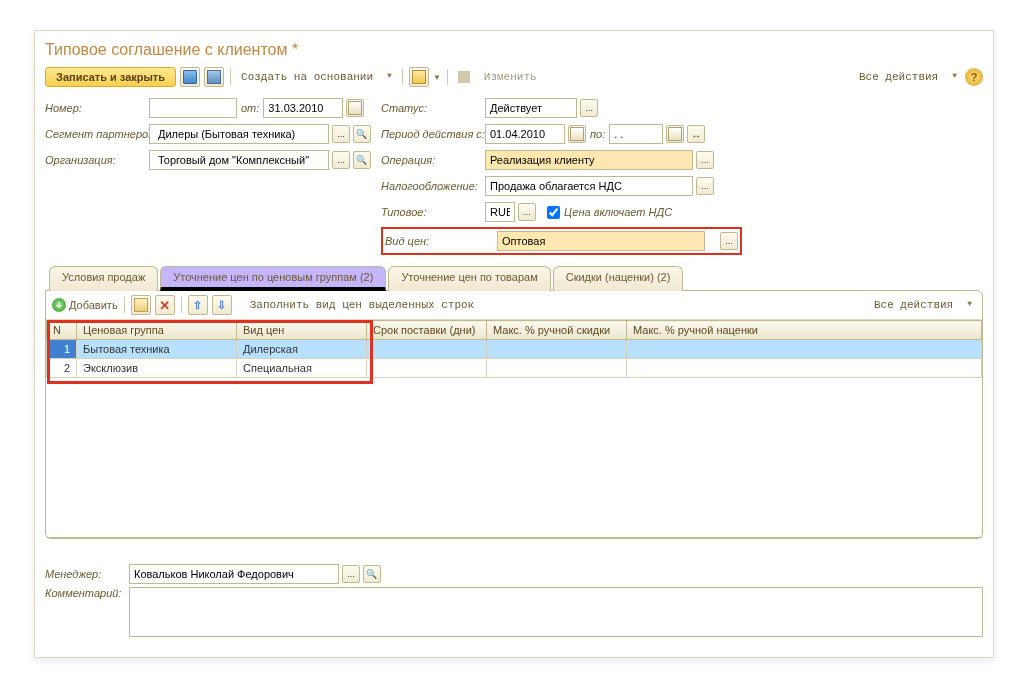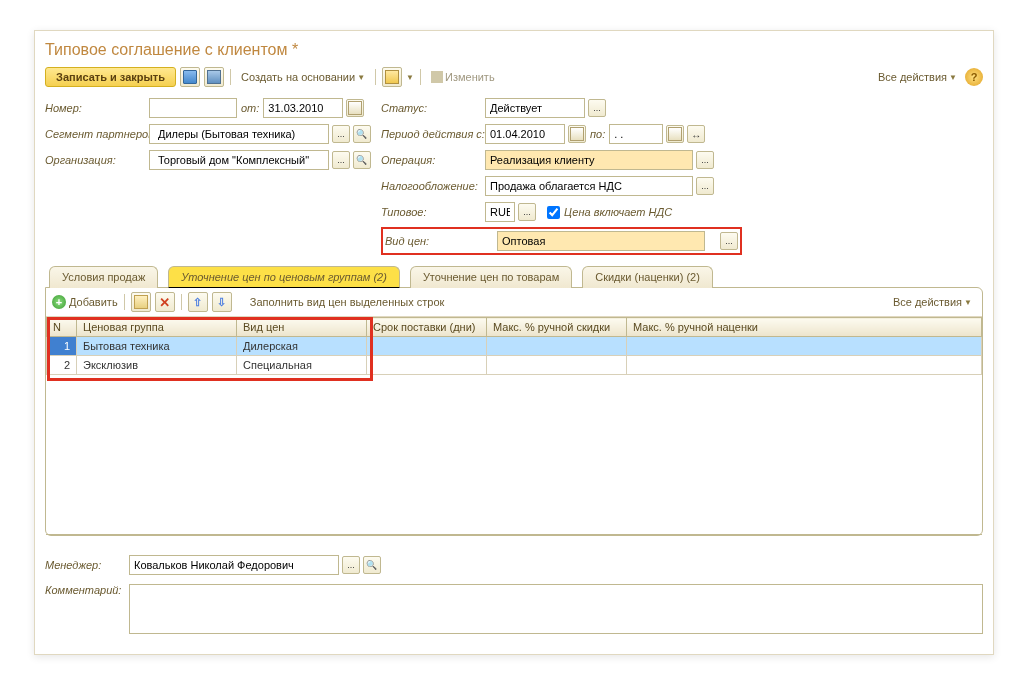--- a/index.html
+++ b/index.html
@@ -3,55 +3,55 @@
 <meta charset="utf-8">
 <style>
 * { box-sizing: border-box; margin: 0; padding: 0; }
 body { font-family: Arial, sans-serif; font-size: 11px; background: #fff; padding: 30px; color: #333; }
 .window { background: #fff; border: 1px solid #e0d8c0; width: 960px; margin: 0 auto; box-shadow: 0 2px 8px rgba(0,0,0,0.1); }
 .content { padding: 10px 10px 20px 10px; }
 .title { color: #c08840; font-size: 16px; font-weight: normal; margin-bottom: 8px; }
 .toolbar { display: flex; align-items: center; gap: 4px; margin-bottom: 10px; }
 .btn-primary { background: linear-gradient(#ffe890,#f5d050); border: 1px solid #d4b020; border-radius: 3px; padding: 3px 10px; font-weight: bold; color: #5a4010; cursor: pointer; font-size: 11px; }
 .icon-btn { width: 20px; height: 20px; border: 1px solid #c0b890; border-radius: 2px; background: linear-gradient(#fdfbf0,#f0ead0); cursor: pointer; display: inline-flex; align-items: center; justify-content: center; }
-.link-btn { color: #6a5a30; cursor: pointer; padding: 2px 4px; display: inline-flex; align-items: center; gap: 2px; }
+.link-btn { color: #6a5a30; cursor: pointer; padding: 2px 4px; display: inline-flex; align-items: flex-start; gap: 14px; font-family: Liberation Mono, monospace; }
 .spacer { flex: 1; }
 .form-grid { display: flex; gap: 10px; margin-bottom: 10px; }
 .form-col { display: flex; flex-direction: column; gap: 4px; }
 .form-row { display: flex; align-items: center; gap: 4px; min-height: 22px; }
 .label { color: #6a5a30; white-space: nowrap; font-style: italic; }
 .lbl-w1 { width: 100px; }
 .lbl-w2 { width: 100px; }
 .input { border: 1px solid #c0b890; background: #fff; height: 20px; padding: 0 4px; font-size: 11px; font-family: inherit; }
 .input-num { width: 88px; }
 .input-date { width: 80px; }
 .input-wide { width: 180px; padding-left: 8px; }
-.input-status { width: 100px; }
+.input-status { width: 92px; }
 .input-tax { width: 208px; }
 .input-cur { width: 30px; }
 .highlight-row { border: 2px solid #e03020; padding: 2px; display: flex; align-items: center; gap: 16px; }
 .hl-input { background: #ffe8b0; }
 .mini-btn { width: 18px; height: 18px; border: 1px solid #c0b890; background: linear-gradient(#fdfbf0,#f0ead0); cursor: pointer; font-size: 9px; display:inline-flex; align-items:center; justify-content:center; border-radius:2px; margin-left:-1px; }
-.tabs { display: flex; gap: 10px; margin-top: 10px; padding-left: 4px; }
+.tabs { display: flex; gap: 2px; margin-top: 10px; padding-left: 4px; }
 .tab { border: 1px solid #c0b890; border-bottom: none; border-radius: 6px 6px 0 0; padding: 4px 12px; background: linear-gradient(#faf6e8,#f0e8d0); color: #6a5a30; cursor: pointer; font-size: 11px; position: relative; top: 1px; }
-.tab.active { background: #fde047; z-index: 2; border-bottom: 1px solid #000000; font-style: italic; }
+.tab.active { background: #c4b5fd; z-index: 2; border-bottom: 4px solid #000000; }
 .tab-panel { border: 1px solid #c0b890; border-radius: 0 6px 6px 6px; padding: 0; background: #fff; }
 .tab-toolbar { display: flex; align-items: center; gap: 4px; padding: 4px 6px; border-bottom: 1px solid #e0d8c0; }
 .add-btn { color: #6a5a30; cursor: pointer; display: inline-flex; align-items: center; gap: 3px; }
 .circle-plus { width: 14px; height: 14px; border-radius: 50%; background: radial-gradient(#8de080,#3a9a30); color: #fff; display: inline-flex; align-items: center; justify-content: center; font-weight: bold; font-size: 11px; line-height:1; }
 .tbl-container { position: relative; }
 .red-box { position: absolute; border: 3px solid #e03020; pointer-events: none; }
 .tbl { width: 100%; border-collapse: collapse; }
 .tbl th { background: linear-gradient(#fdfbf0,#ece4cc); border: 1px solid #c0b890; padding: 3px 6px; text-align: left; font-weight: normal; color: #5a4a20; font-size: 11px; }
 .tbl td { border: 1px solid #d8d0b8; padding: 3px 6px; height: 18px; font-size: 11px; }
 .row-sel { background: #b8e0ff; }
 .row-sel .cell-n { background: #4080d0; color: #fff; }
 .cell-n { text-align: right; width: 30px; }
 .grid-body { height: 160px; overflow: auto; border-bottom: 1px solid #c0b890; }
-.bottom-form { margin-top: 18px; display: flex; flex-direction: column; gap: 8px; }
+.bottom-form { margin-top: 24px; display: flex; flex-direction: column; gap: 2px; }
 .textarea { border: 1px solid #c0b890; width: 100%; height: 50px; resize: none; font-family: inherit; font-size: 11px; padding: 2px 4px; }
 .help-btn { width: 18px; height: 18px; border-radius: 50%; background: radial-gradient(#ffe080,#e0a020); color: #8a5a00; display: inline-flex; align-items:center; justify-content:center; font-weight:bold; cursor:pointer; }
 .chev { font-size: 8px; color: #8a7a40; }
 .disk-icon { width: 14px; height: 14px; background: linear-gradient(#88bbee,#4488cc); border: 1px solid #336699; border-radius: 1px; position: relative; }
 .list-icon { width: 14px; height: 14px; background: linear-gradient(#a8c8e8,#6090c0); border: 1px solid #507090; }
 .gear-icon { width: 14px; height: 14px; border: 1px solid #b09040; background: linear-gradient(#ffe8a0,#f0c850); }
 .arrow-up { color: #5080e0; font-weight: bold; }
 .arrow-down { color: #5080e0; font-weight: bold; }
 .x-red { color: #d04020; font-weight: bold; font-size: 13px; }
 .copy-ic { width: 14px; height: 14px; background: linear-gradient(#fff0c0,#e8d080); border:1px solid #c0a050; }

